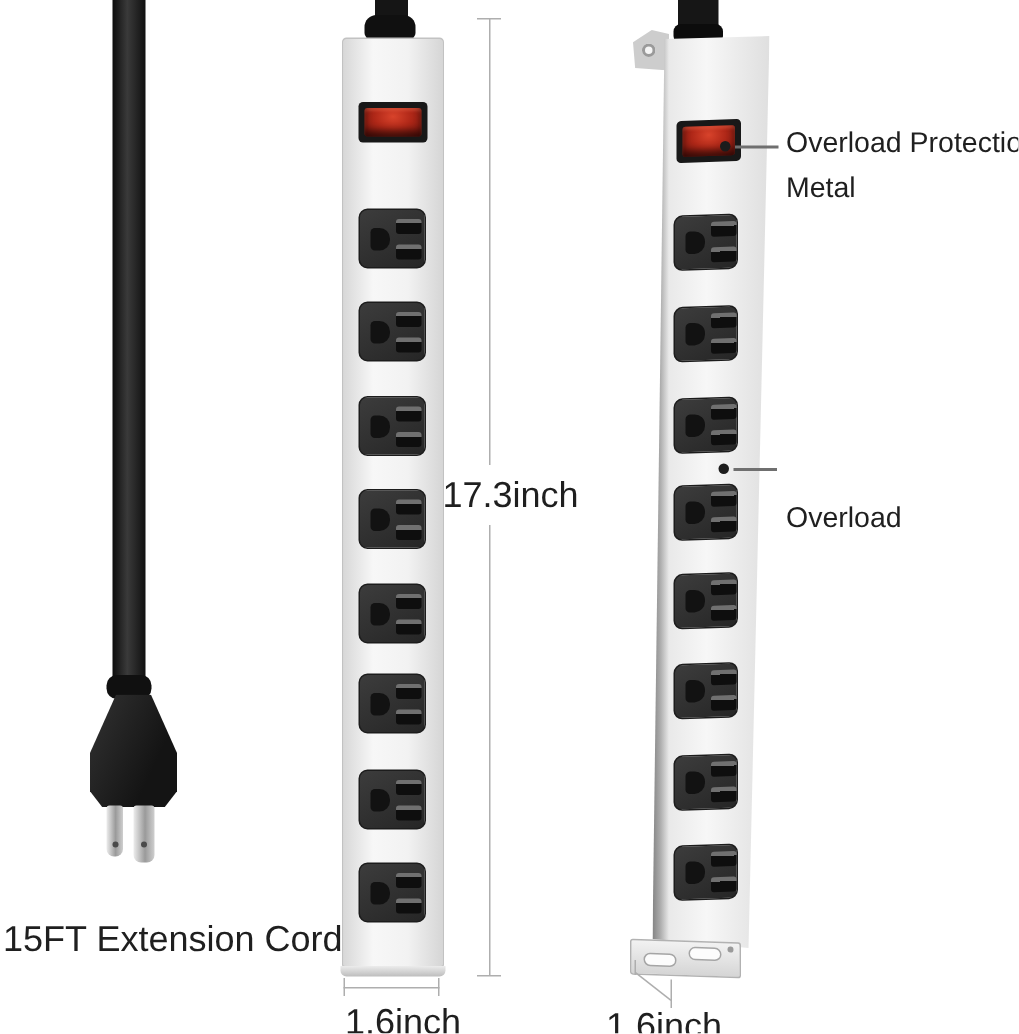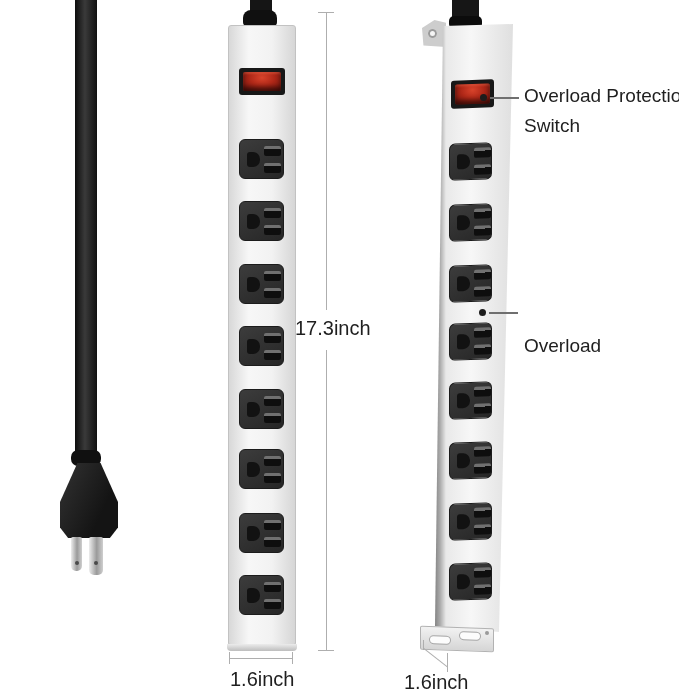--- a/index.html
+++ b/index.html
@@ -2,21 +2,21 @@
 <html><head>
 <meta charset="utf-8">
 <style>
   html,body{margin:0;padding:0;background:#fff;}
   *{box-sizing:border-box;}
   .canvas{position:relative;width:679px;height:689px;background:#ffffff;overflow:hidden;
           font-family:"Liberation Sans", sans-serif;color:#222;}
 
   
   .label{position:absolute;color:#1f1f1f;white-space:nowrap;}
-  .lbl-20{font-size:20px;}
+  .lbl-20{font-size:24px;}
   .lbl-19{font-size:19px;}
 
   
   .cord-left{position:absolute;left:75px;top:-6px;width:22px;height:462px;
              background:linear-gradient(90deg,#0d0d0d,#3a3a3a 45%,#101010);border-radius:4px;}
   .plug-ring{position:absolute;left:71px;top:450px;width:30px;height:16px;background:#101010;border-radius:7px;}
   .plug-body{position:absolute;left:60px;top:463px;width:58px;height:75px;
              background:linear-gradient(115deg,#2e2e2e 10%,#141414 70%);
              clip-path:polygon(30% 0%,70% 0%,100% 52%,100% 86%,86% 100%,14% 100%,0% 86%,0% 52%);}
   .prong{position:absolute;background:linear-gradient(90deg,#ededed,#9a9a9a 55%,#cfcfcf);
@@ -84,20 +84,21 @@
 
   <div class="cord-left"></div>
   <div class="plug-ring"></div>
   <div class="plug-body"></div>
   <div class="prong p-left">
       <div class="hole"></div>
     </div>
   <div class="prong p-right">
       <div class="hole"></div>
     </div>
+  <div class="label lbl-20" style="left:2px;top:613px;">15FT Extension Cord</div>
 
   <div class="cord-front"></div>
   <div class="collar-front"></div>
   <div class="front-strip">
     <div class="switch front-sw">
       <div class="rocker"></div>
     </div>
   <div class="outlet" style="top: 113px;">
         <div class="ground"></div>
         <div class="slots">
@@ -242,19 +243,19 @@
   </div>
 
   <div class="dim" style="left:423px;top:640px;width:1px;height:10px;"></div>
   <div class="dim" style="left:424px;top:648px;width:30px;height:1px;transform:rotate(38deg);transform-origin:0 0;"></div>
   <div class="dim" style="left:447px;top:653px;width:1px;height:19px;"></div>
   <div class="label lbl-20" style="left:404px;top:671px;">1.6inch</div>
 
   <div class="leader-dot" style="left:480px;top:94px;"></div>
   <div class="leader-line" style="left:490px;top:97px;width:29px;"></div>
   <div class="label lbl-19" style="left:524px;top:85px;">Overload Protection</div>
-  <div class="label lbl-19" style="left:524px;top:115px;">Switch</div>
+  <div class="label lbl-19" style="left:524px;top:115px;">Metal</div>
 
   <div class="leader-dot" style="left:479px;top:309px;"></div>
   <div class="leader-line" style="left:489px;top:312px;width:29px;"></div>
   <div class="label lbl-19" style="left:524px;top:335px;">Overload</div>
 
 </div>
 
 </body></html>

